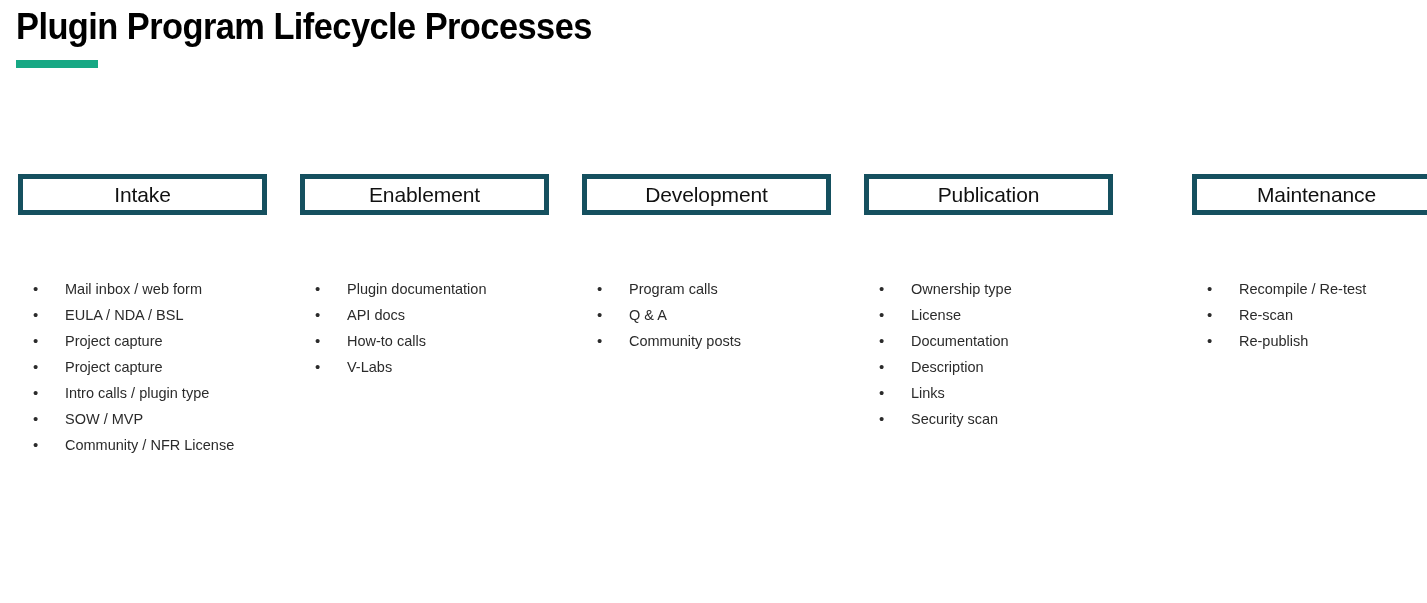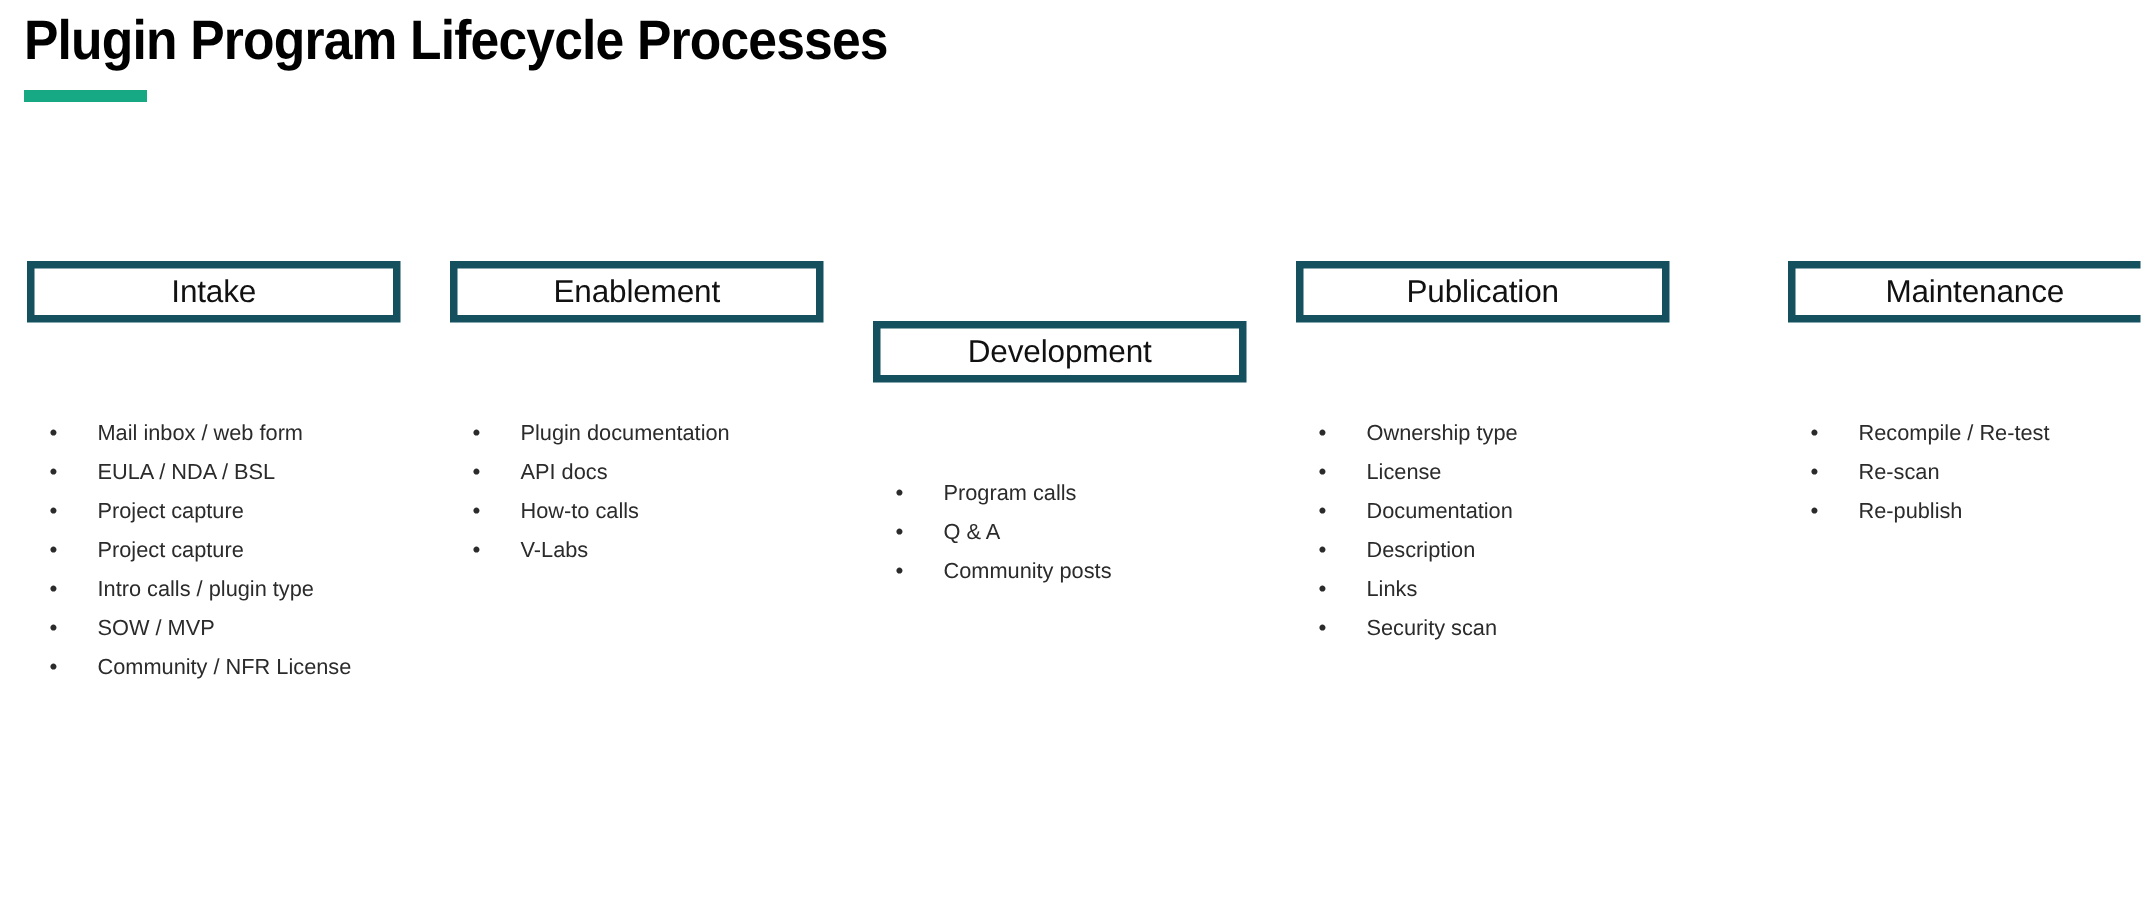--- a/index.html
+++ b/index.html
@@ -49,21 +49,21 @@
     width: 1427px;
     height: 480px;
   }
   .column {
     position: absolute;
     top: 174px;
     width: 249px;
   }
   .col-0 { left: 18px; }
   .col-1 { left: 300px; }
-  .col-2 { left: 582px; margin-top: 40px; }
+  .col-2 { left: 582px; }
   .col-3 { left: 864px; }
   .col-4 { left: 1192px; }
 
   .phase-header {
     box-sizing: border-box;
     width: 249px;
     height: 41px;
     border: 5px solid #15505f;
     background: #ffffff;
     display: flex;

